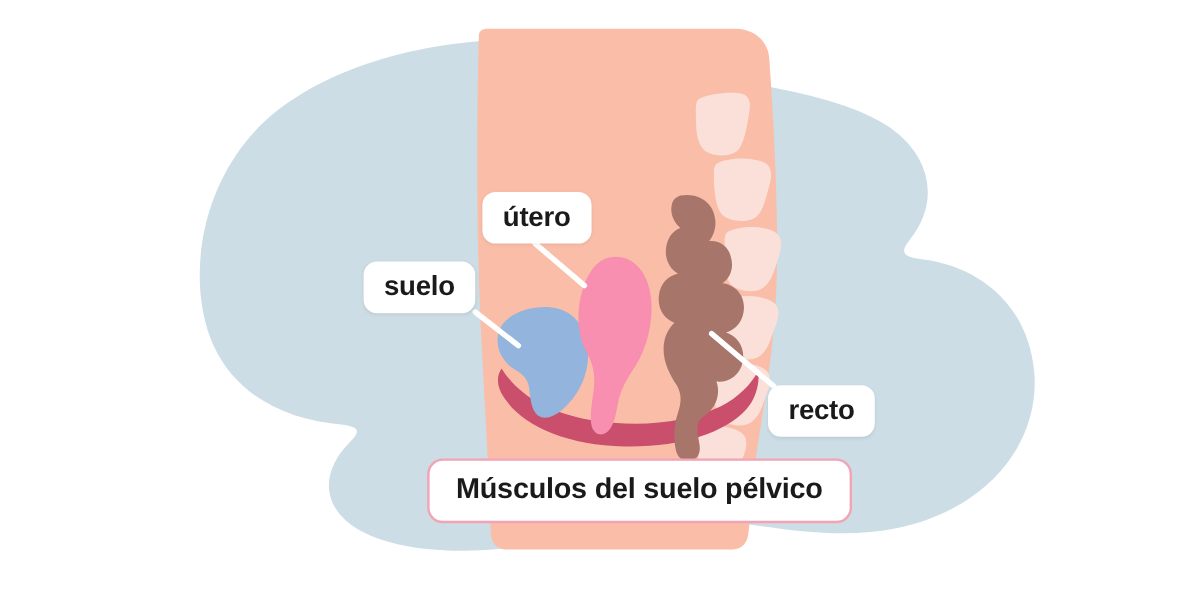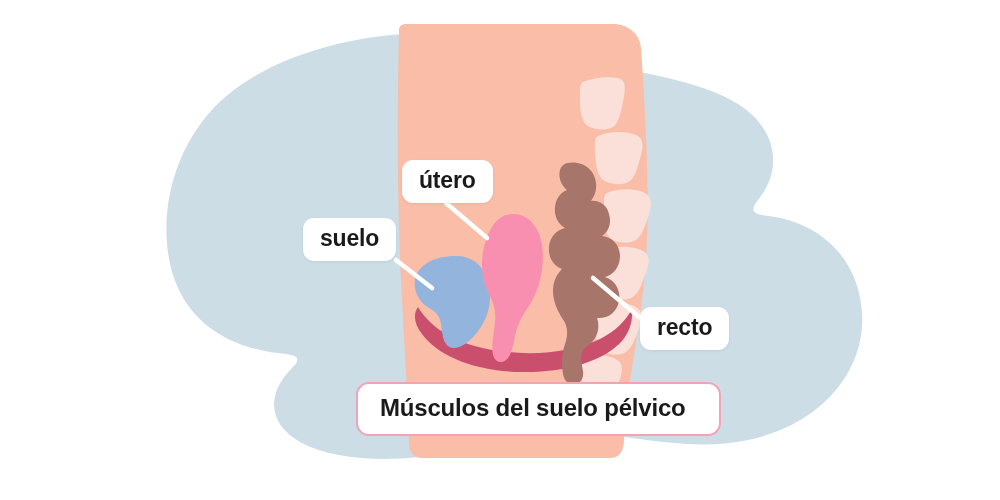--- a/index.html
+++ b/index.html
@@ -37,29 +37,29 @@
     color: #1a1a1a;
     white-space: nowrap;
     letter-spacing: -0.2px;
   }
   .label-organ {
     font-size: 23px;
     padding: 7px 17px 9px 17px;
   }
   .label-main {
     font-size: 24px;
-    padding: 10px 33px 12px 22px;
+    padding: 10px 22px 12px 22px;
     border: 2.5px solid #F2A3B4;
     border-radius: 13px;
     box-shadow: none;
     justify-content: center;
   }
   #label-utero  { left: 356px; top: 160px; margin-left: 46px; }
   #label-vejiga { left: 303px; top: 218px; }
-  #label-recto  { left: 640px; top: 307px; }
+  #label-recto  { left: 640px; top: 321px; }
   #label-main   { left: 356px; top: 382px; }
 </style>
 </head>
 <body>
 
 <div id="canvas">
 
   <svg id="figure" viewBox="0 0 1000 500" xmlns="http://www.w3.org/2000/svg">
 
     <path fill="#CCDDE6" d="M 452 34

